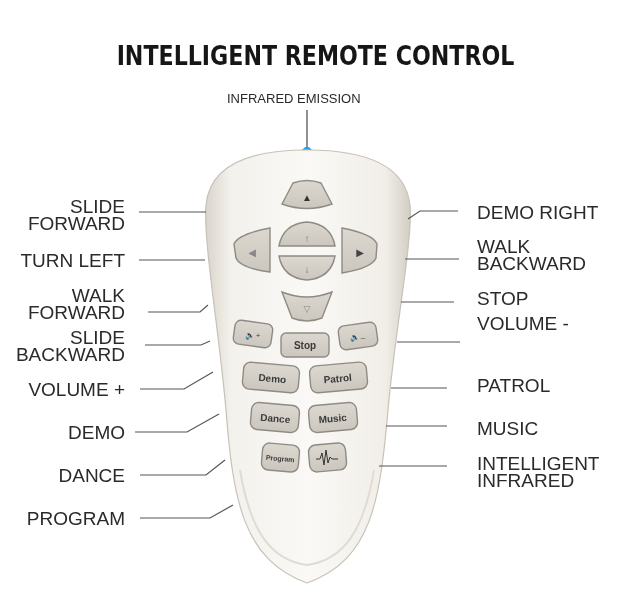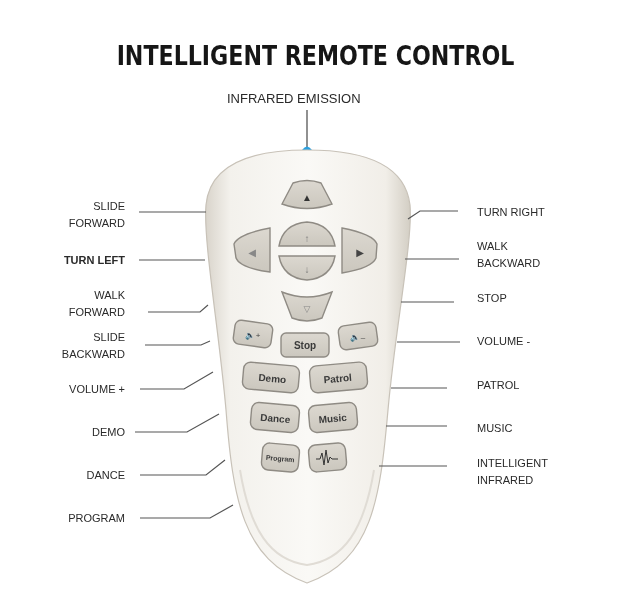--- a/index.html
+++ b/index.html
@@ -1,18 +1,18 @@
 <!DOCTYPE html>
 <html><head>
 <meta charset="utf-8">
 <style>
   html, body { margin:0; padding:0; background:#ffffff; }
   body { width:631px; height:603px; position:relative; overflow:hidden; font-family:"Liberation Sans", sans-serif; color:#222; }
   .title { position:absolute; left:0; width:631px; top:40px; text-align:center; font-family:"DejaVu Sans", sans-serif; font-weight:bold; font-size:27px; letter-spacing:0px; color:#161616; transform:scaleX(0.82); transform-origin:center; }
-  .lbl { position:absolute; font-size:11px; line-height:17px; color:#2a2a2a; font-weight:normal; }
+  .lbl { position:absolute; font-size:19px; line-height:17px; color:#2a2a2a; font-weight:normal; }
   .lbl.r { text-align:right; }
   .lbl.l { text-align:left; }
   svg.main { position:absolute; left:0; top:0; }
   .btn-text { font-family:"Liberation Sans", sans-serif; font-size:10px; fill:#3a3a3a; font-weight:bold; }
 </style>
 </head>
 <body>
 
 <div class="title">INTELLIGENT REMOTE CONTROL</div>
 <div class="lbl" style="left:227px;top:90px;font-size:13px;">INFRARED EMISSION</div>
@@ -111,21 +111,21 @@
     <polyline points="391,388 447,388"></polyline>
     <polyline points="386,426 447,426"></polyline>
     <polyline points="379,466 447,466"></polyline>
   </g>
 </svg>
 
 <div class="lbl r" style="right:506px;top:198px;">
     <div>SLIDE</div>
     <div>FORWARD</div>
   </div>
-<div class="lbl r" style="right:506px;top:252px;font-weight:bold;">
+<div class="lbl r" style="right:506px;top:252px;">
     <div>TURN LEFT</div>
   </div>
 <div class="lbl r" style="right:506px;top:287px;">
     <div>WALK</div>
     <div>FORWARD</div>
   </div>
 <div class="lbl r" style="right:506px;top:329px;">
     <div>SLIDE</div>
     <div>BACKWARD</div>
   </div>
@@ -136,30 +136,30 @@
     <div>DEMO</div>
   </div>
 <div class="lbl r" style="right:506px;top:467px;">
     <div>DANCE</div>
   </div>
 <div class="lbl r" style="right:506px;top:510px;">
     <div>PROGRAM</div>
   </div>
 
 <div class="lbl l" style="left:477px;top:204px;">
-    <div>TURN RIGHT</div>
+    <div>DEMO RIGHT</div>
   </div>
 <div class="lbl l" style="left:477px;top:238px;">
     <div>WALK</div>
     <div>BACKWARD</div>
   </div>
 <div class="lbl l" style="left:477px;top:290px;">
     <div>STOP</div>
   </div>
-<div class="lbl l" style="left:477px;top:333px;">
+<div class="lbl l" style="left:477px;top:315px;">
     <div>VOLUME -</div>
   </div>
 <div class="lbl l" style="left:477px;top:377px;">
     <div>PATROL</div>
   </div>
 <div class="lbl l" style="left:477px;top:420px;">
     <div>MUSIC</div>
   </div>
 <div class="lbl l" style="left:477px;top:455px;">
     <div>INTELLIGENT</div>

